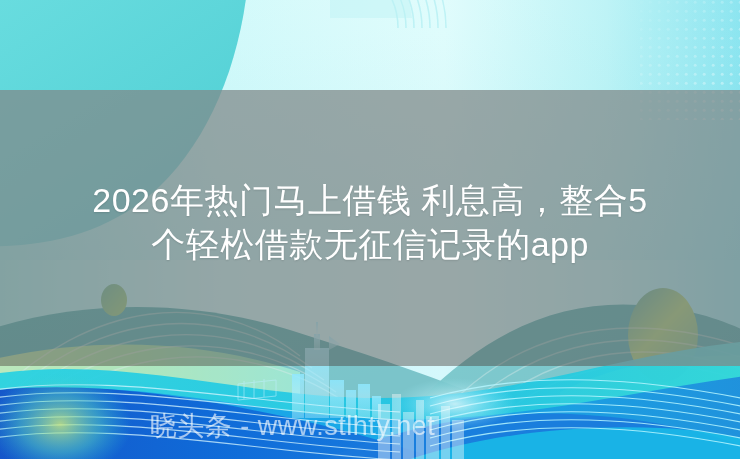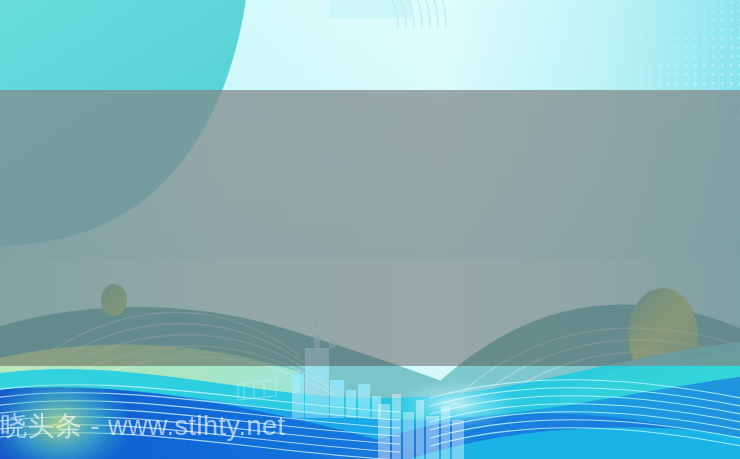--- a/index.html
+++ b/index.html
@@ -54,21 +54,21 @@
     text-shadow: 0 1px 2px rgba(0,0,0,0.12);
     white-space: pre-line;
   }
 
   
   .watermark {
     position: absolute;
     left: 0;
     top: 409px;
     width: 585px;
-    text-align: left;
+    text-align: center;
     color: rgba(255,255,255,0.62);
     font-size: 27px;
     line-height: 34px;
     letter-spacing: 0.5px;
     font-weight: 400;
   }
 </style>
 </head>
 <body>
 
@@ -274,16 +274,18 @@
           <path d="M 238 384 L 276 380 L 276 396 L 238 400 Z"></path>
           <path d="M 244 381 L 244 399 M 254 380 L 254 398 M 264 379 L 264 397"></path>
         </g>
       </g>
 
     </g>
   </svg>
 
   <div class="gray-band"></div>
 
+  <div class="headline">2026年热门马上借钱 利息高，整合5
+个轻松借款无征信记录的app</div>
 
   <div class="watermark">晓头条 - www.stlhty.net</div>
 
 </div>
 
 </body></html>

